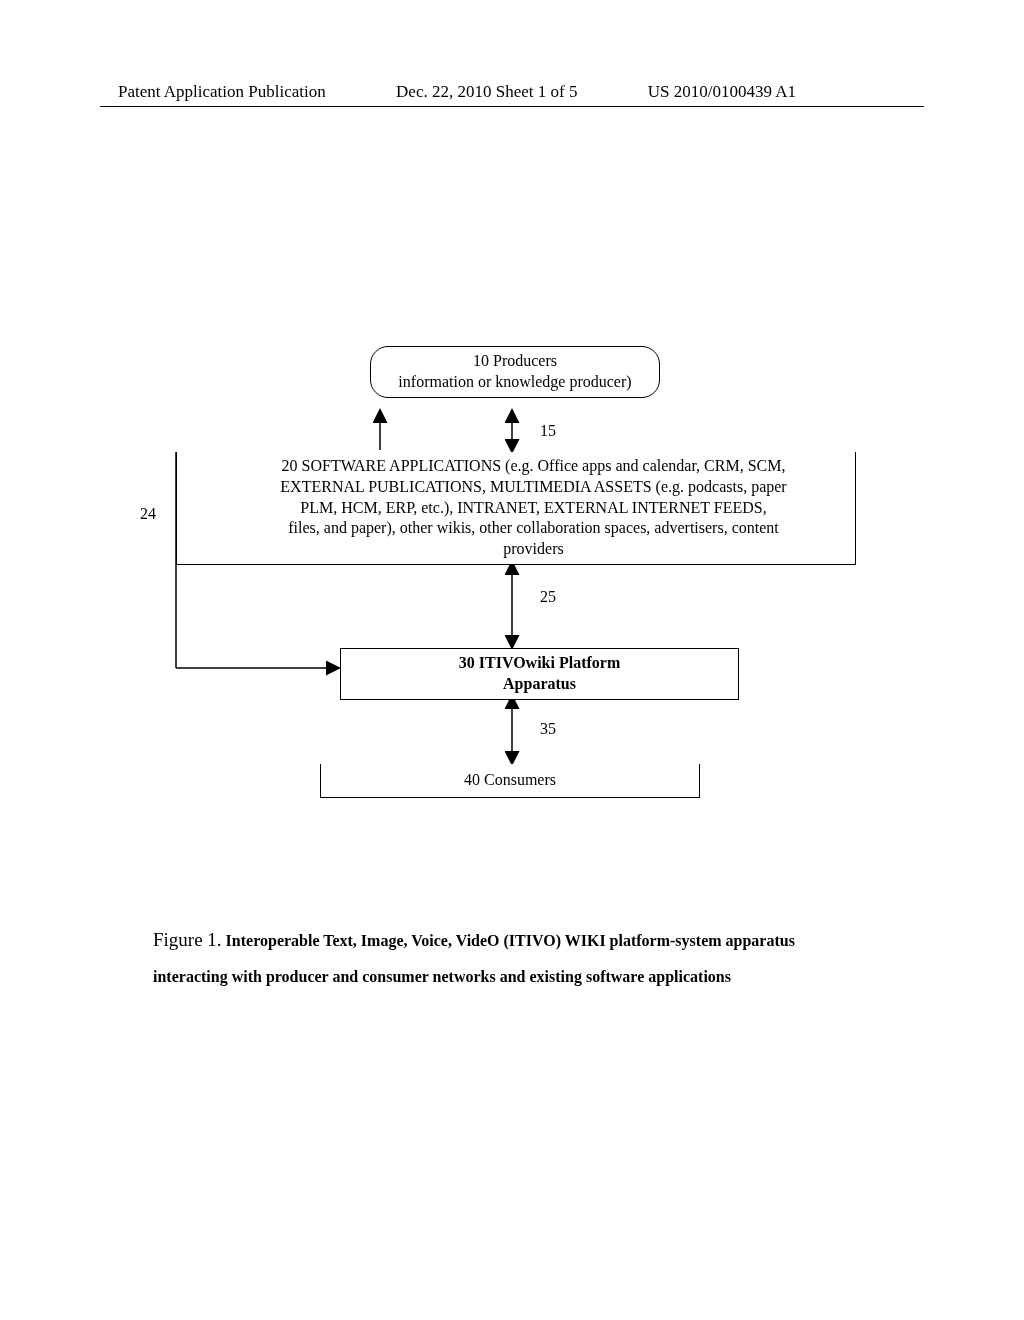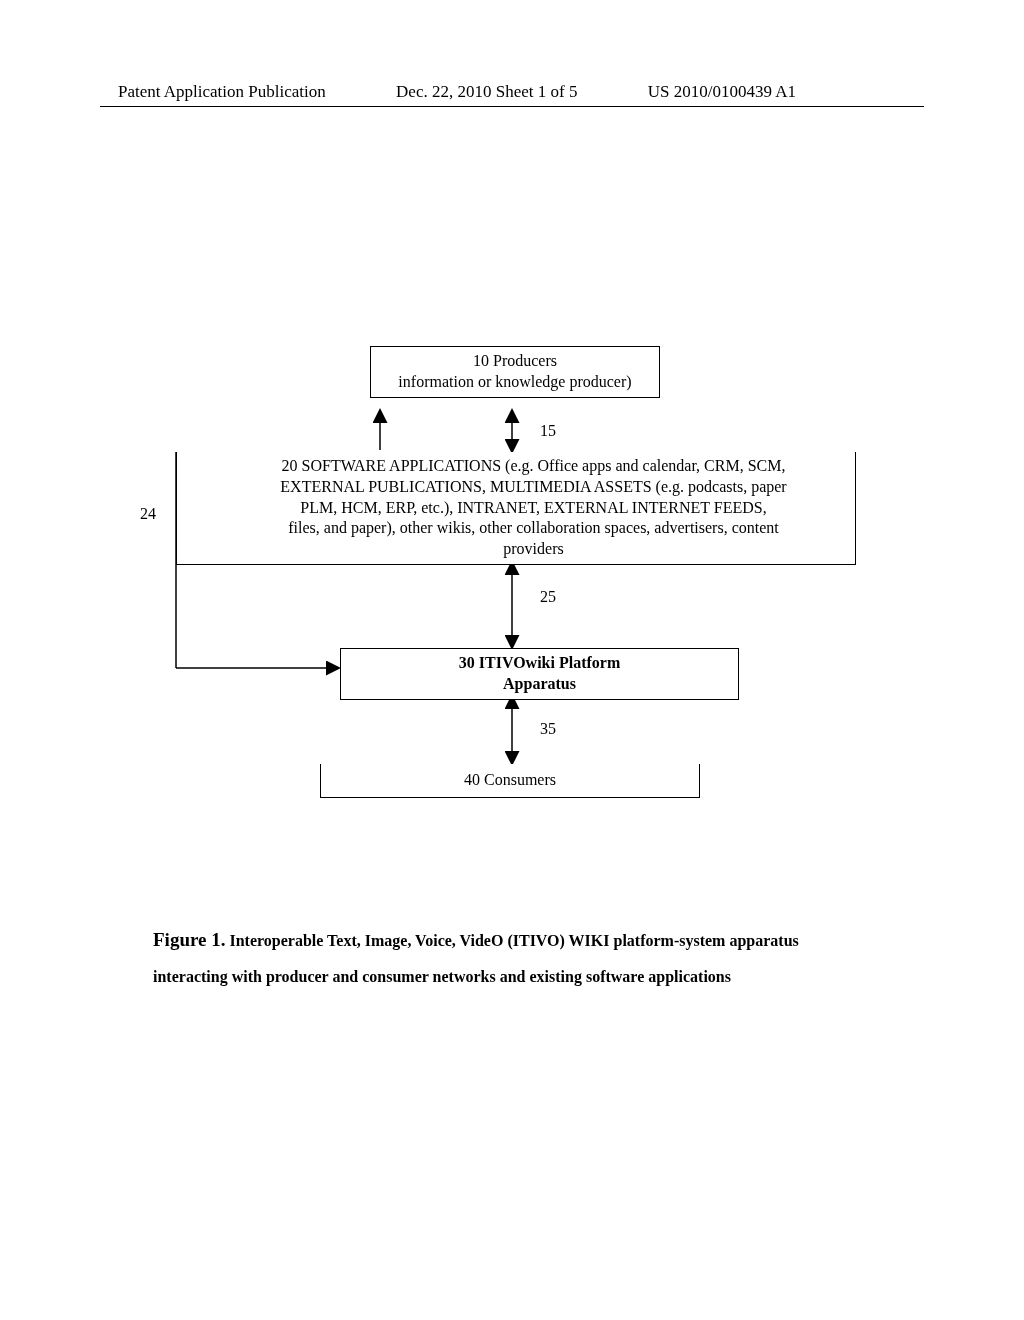--- a/index.html
+++ b/index.html
@@ -57,21 +57,21 @@
   }
   .caption {
     position: absolute;
     left: 153px;
     top: 920px;
     width: 720px;
     font-size: 16px;
     line-height: 2.1;
   }
   .caption .fig {
-    font-weight: bold;
+    font-weight: normal;
     font-size: 19px;
   }
   svg.arrows {
     position: absolute;
     top: 0;
     left: 0;
     width: 1024px;
     height: 560px;
   }
   .bold { font-weight: bold; }
@@ -104,21 +104,21 @@
     <line x1="512" y1="388" x2="512" y2="360" stroke="#000" stroke-width="1.5" marker-end="url(#ah)"></line>
     <line x1="512" y1="388" x2="512" y2="420" stroke="#000" stroke-width="1.5" marker-end="url(#ah)"></line>
 
     <line x1="176" y1="112" x2="176" y2="328" stroke="#000" stroke-width="1.5"></line>
     <line x1="176" y1="328" x2="335" y2="328" stroke="#000" stroke-width="1.5" marker-end="url(#ah)"></line>
 
     <line x1="380" y1="91" x2="380" y2="74" stroke="#000" stroke-width="1.5" marker-end="url(#ah)"></line>
     <line x1="380" y1="91" x2="380" y2="110" stroke="#000" stroke-width="1.5"></line>
   </svg>
 
-  <div class="box" style="left:370px; top:6px; width:290px;">
+  <div class="box" style="left:370px; top:6px; width:290px;border-radius:18px;">
     <div>10 Producers</div>
     <div>information or knowledge producer)</div>
   </div>
 
   <div class="box nohatch" style="left:176px; top:112px; width:680px;">
     <div>20 SOFTWARE APPLICATIONS (e.g. Office apps and calendar, CRM, SCM,</div>
     <div>EXTERNAL PUBLICATIONS, MULTIMEDIA ASSETS (e.g. podcasts, paper</div>
     <div>PLM, HCM, ERP, etc.), INTRANET, EXTERNAL INTERNET FEEDS,</div>
     <div>files, and paper), other wikis, other collaboration spaces, advertisers, content</div>
     <div>providers</div>

